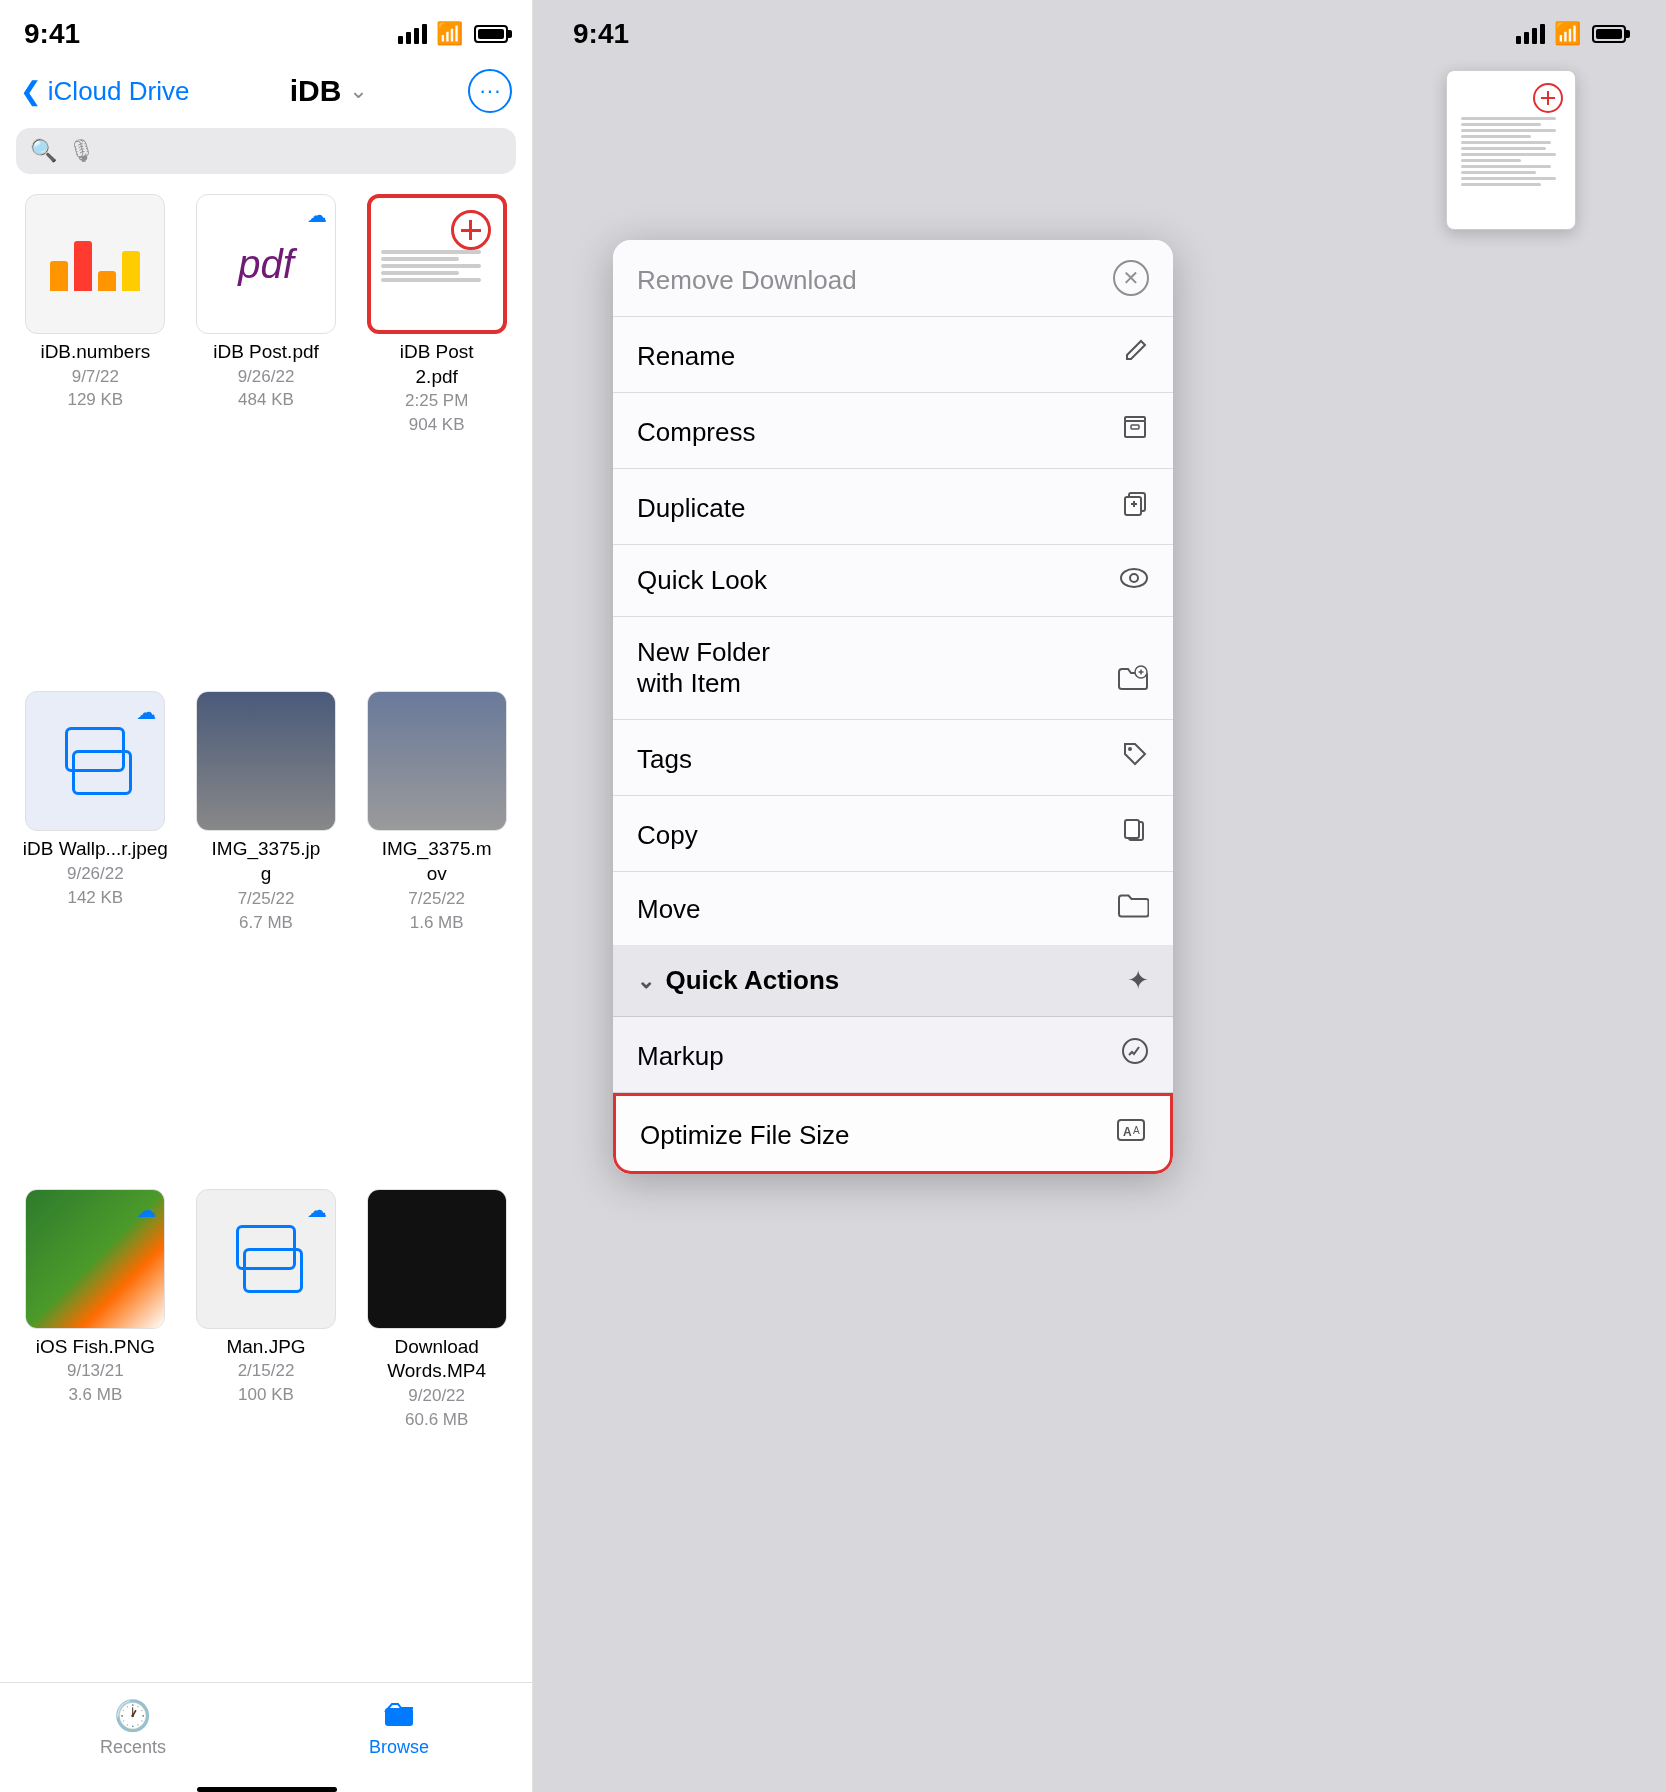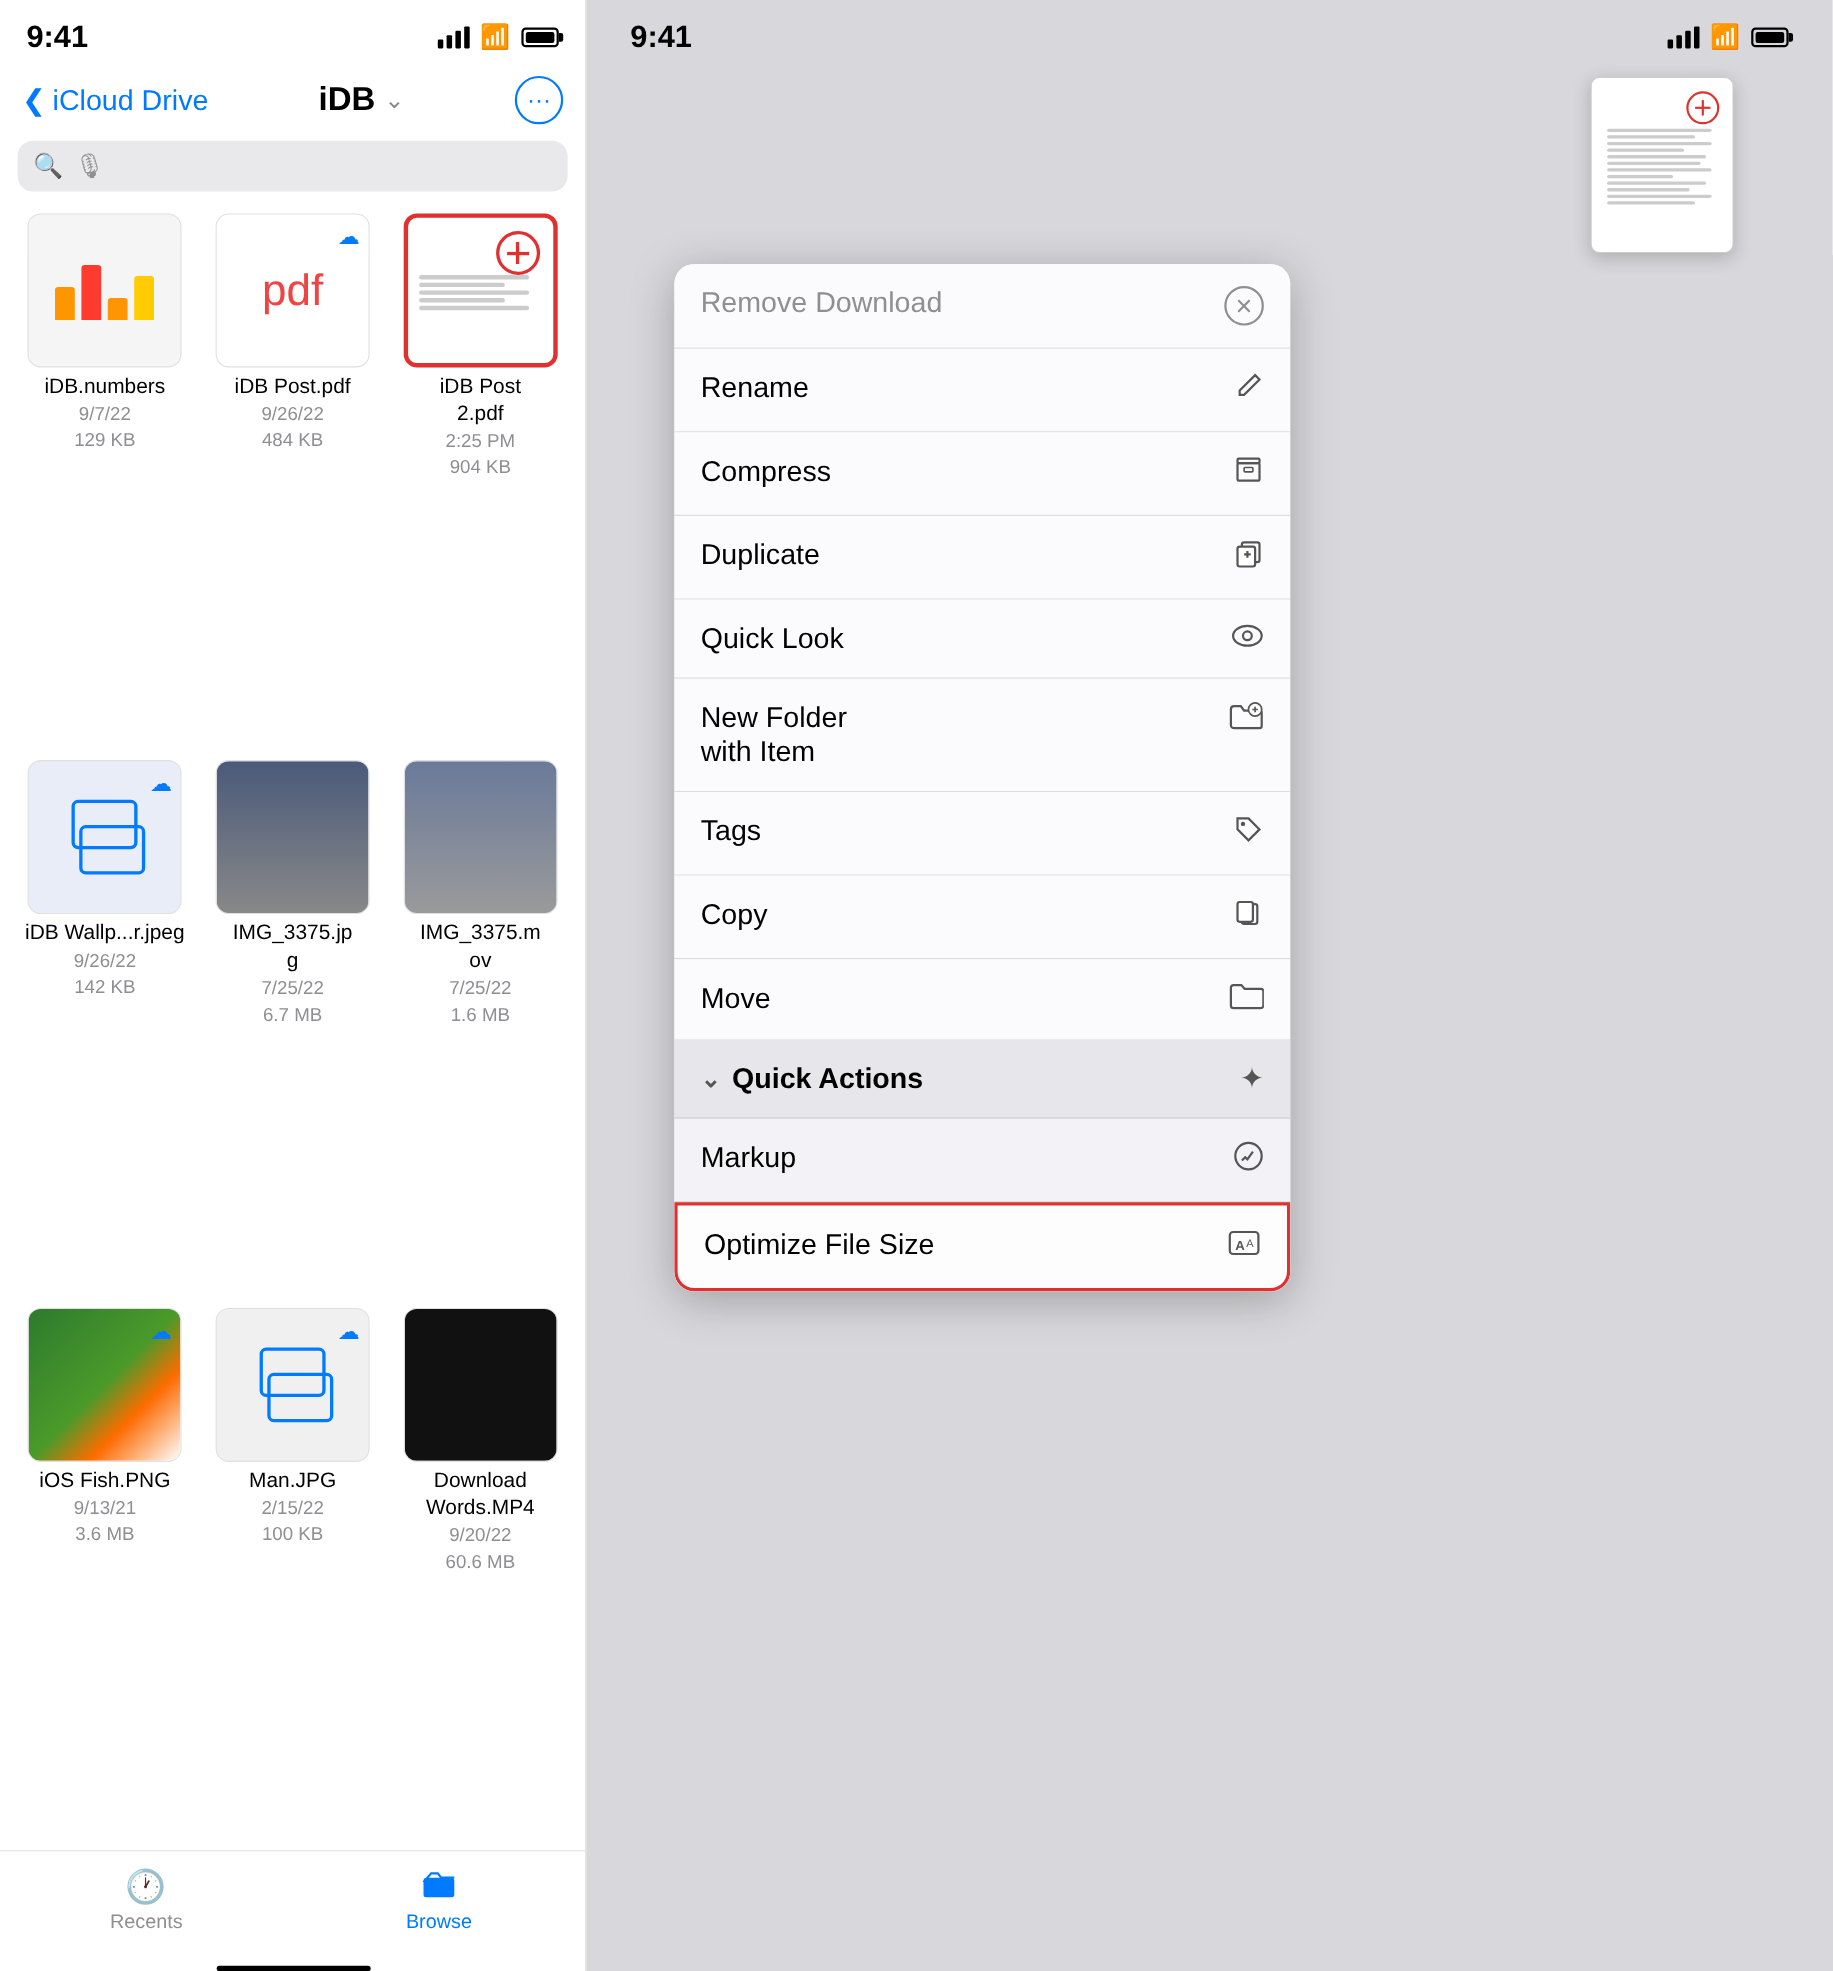--- a/index.html
+++ b/index.html
@@ -173,21 +173,22 @@
       padding: 4px;
     }
 
     
     .thumb-pdf {
       background: #fff;
     }
     .thumb-pdf-text {
       font-size: 40px;
       font-weight: 300;
-      color: #ef4444;
+      color: #701a75;
+      font-style: italic;
     }
 
     
     .thumb-pdf2 {
       background: #fff;
     }
 
     
     .thumb-wallpaper {
       background: #e8f0fe;
@@ -285,21 +286,21 @@
       left: 80px;
       width: 560px;
       background: rgba(242,242,247,0.98);
       border-radius: 18px;
       overflow: hidden;
       box-shadow: 0 8px 40px rgba(0,0,0,0.25);
       z-index: 20;
     }
     .menu-item {
       display: flex;
-      align-items: flex-start;
+      align-items: flex-end;
       justify-content: space-between;
       padding: 20px 24px;
       border-bottom: 1px solid rgba(0,0,0,0.12);
       cursor: pointer;
       background: rgba(255,255,255,0.7);
     }
     .menu-item:last-child {
       border-bottom: none;
     }
     .menu-item-label {

